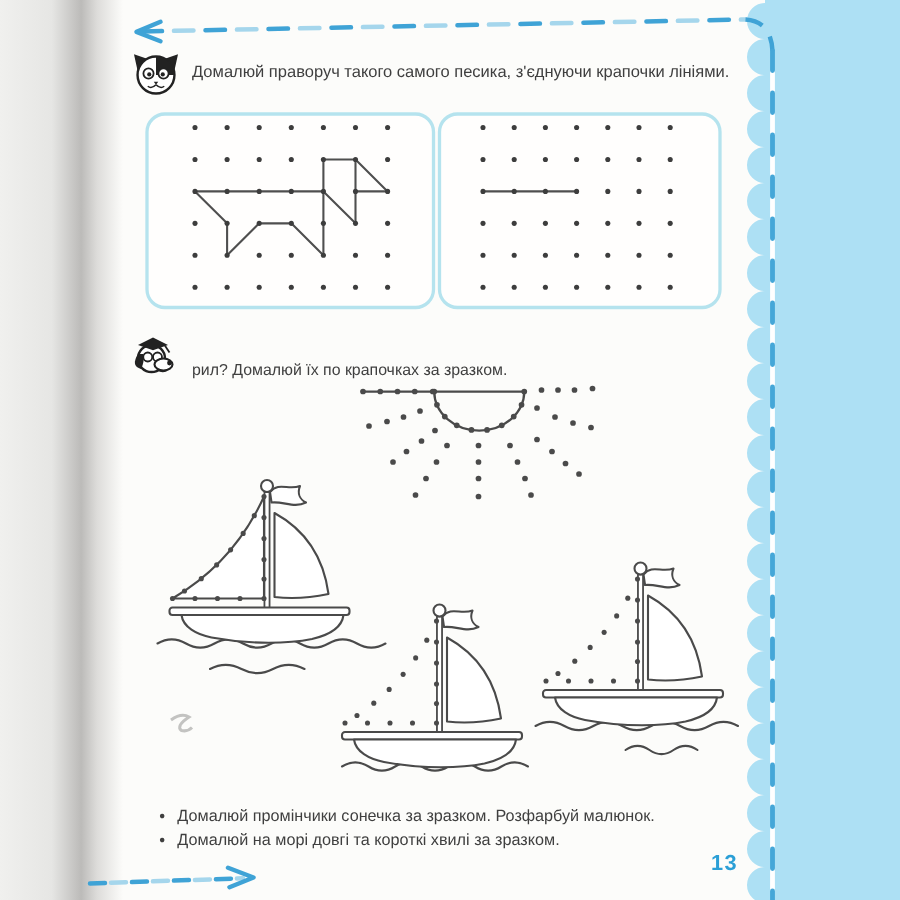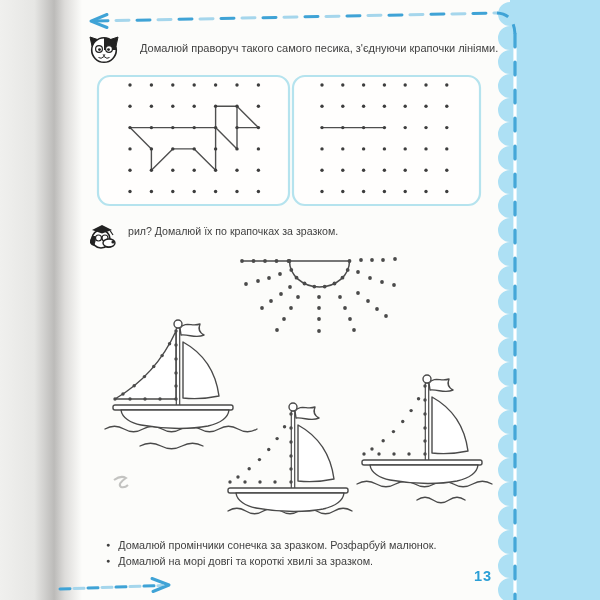--- a/index.html
+++ b/index.html
@@ -3,25 +3,25 @@
 <meta charset="utf-8">
 <style>
   html,body{margin:0;padding:0}
   body{background:#e9e9e7;font-family:"Liberation Sans",sans-serif}
   #page{position:relative;width:600px;height:600px;background:#fcfcfa;overflow:hidden}
   #scan-shadow{position:absolute;left:0;top:0;bottom:0;width:82px;z-index:0;
     background:linear-gradient(90deg,#f0f0ee 0%,#e6e6e4 42%,#bcbbb9 66%,#dddcda 79%,#fcfcfa 100%)}
   #artwork{position:absolute;left:0;top:0;width:600px;height:600px;z-index:1}
   .txt{position:absolute;color:#3f3f3f;font-size:11px;line-height:1.3;white-space:nowrap;z-index:2}
   .icon{position:absolute;z-index:2}
-  #ins1{left:140px;top:41px}
+  #ins1{left:128px;top:41px}
   #ins2a{left:128px;top:226px;font-size:10.6px}
-  #ins2b{left:128px;top:225px;font-size:10.6px}
+  #ins2b{left:128px;top:241px;font-size:10.6px}
   #tasklist{position:absolute;left:106px;top:538px;z-index:2}
-  .task{display:flex;align-items:center;margin-bottom:3px;color:#3f3f3f;font-size:10.8px;white-space:nowrap}
+  .task{display:flex;align-items:flex-start;margin-bottom:3px;color:#3f3f3f;font-size:10.8px;white-space:nowrap}
   .bullet{font-size:7px;line-height:13px;margin-right:8px;color:#3f3f3f}
   #pagenum{position:absolute;left:474px;top:568px;z-index:2;color:#2b9fd6;font-weight:bold;font-size:14.5px;letter-spacing:1px}
   #icon-cat{left:88px;top:34px}
   #icon-dog{left:86px;top:221px}
 </style>
 </head>
 <body>
 
 <div id="page">
   <div id="scan-shadow"></div>

